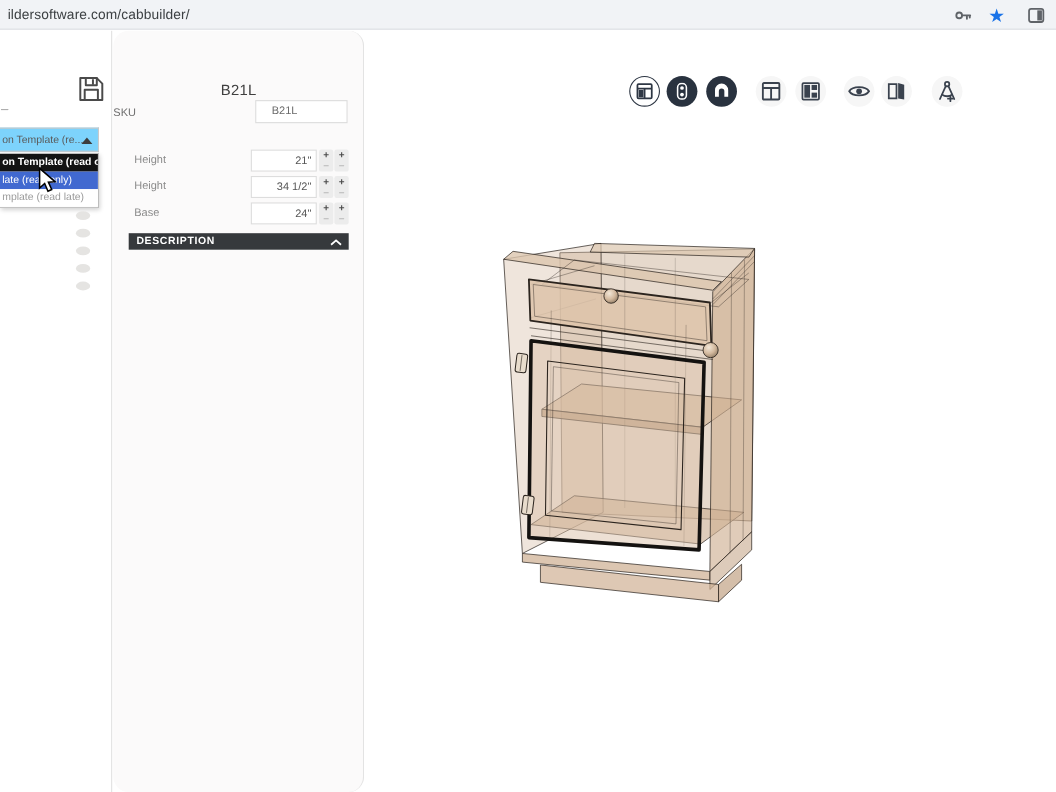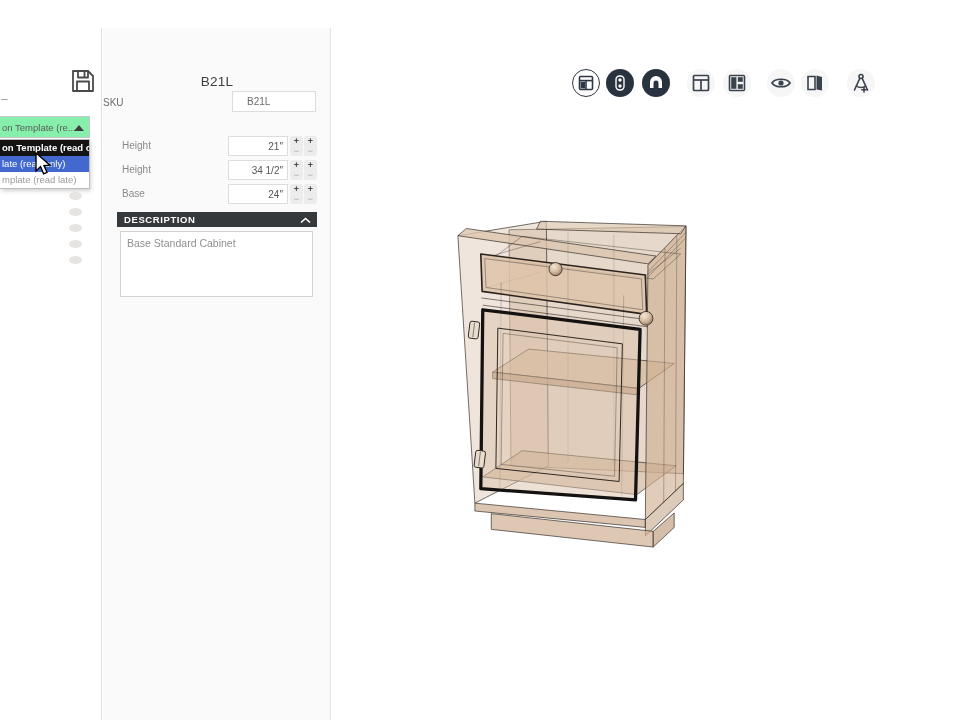--- a/index.html
+++ b/index.html
@@ -9,32 +9,32 @@
   
   .topbar { position:absolute; left:0; top:0; width:960px; height:27px; background:#f1f3f6; border-bottom:1px solid #dcdfe3; }
   .url-text { position:absolute; left:7px; top:6px; font-size:12.5px; color:#3c4043; letter-spacing:.1px; }
   .topbar-ic { position:absolute; top:4px; width:20px; height:20px; display:flex; align-items:center; justify-content:center; cursor:pointer; }
   .star { color:#1a73e8; font-size:17px; line-height:1; }
 
   
   .sidebar { position:absolute; left:0; top:28px; width:102px; height:692px; background:#fff; border-right:1px solid #e2e2e2; }
   .save-btn { position:absolute; left:70px; top:40px; width:26px; height:26px; cursor:pointer; }
   .dash { position:absolute; left:1px; top:64px; color:#9a9a9a; font-size:12px; }
-  .tpl-select { position:absolute; left:0; top:88px; width:90px; height:22px; background:#86efac; border:1px solid #c9c9c9; border-left:none;
+  .tpl-select { position:absolute; left:0; top:88px; width:90px; height:22px; background:#7dd3fc; border:1px solid #c9c9c9; border-left:none;
                 font-size:9.5px; color:#5a5a5a; display:flex; align-items:center; padding:0 2px; cursor:pointer; white-space:nowrap; overflow:hidden; }
   .tpl-select .arrow { position:absolute; right:5px; top:8px; width:0; height:0; border-left:5px solid transparent; border-right:5px solid transparent; border-bottom:6px solid #3d3d3d; }
   .tpl-list { position:absolute; left:0; top:111px; width:90px; background:#fff; border:1px solid #bdbdbd; border-left:none; box-shadow:1px 2px 4px rgba(0,0,0,.18); }
   .tpl-item { height:16px; line-height:16px; font-size:9.5px; padding-left:2px; white-space:nowrap; overflow:hidden; cursor:pointer; color:#9b9b9b; background:#fff; }
   .tpl-item.dark { background:#131313; color:#fff; font-weight:bold; }
   .tpl-item.blue { background:#4169d0; color:#fff; }
   .dot-col { position:absolute; left:69px; top:164px; display:flex; flex-direction:column; gap:8px; }
   .vis-dot { width:13px; height:8px; border-radius:50%; background:#e5e4e2; cursor:pointer; }
 
   
-  .panel { position:absolute; left:103px; top:28px; width:228px; height:692px; background:#fbfafa; border-right:1px solid #e3e3e3; }
+  .panel { position:absolute; left:103px; top:28px; width:228px; height:692px; background:#fbfafa; border-right:1px solid #e3e3e3;border-radius:14px; }
   .panel-title { position:absolute; left:0; top:46px; width:228px; text-align:center; font-size:13.5px; color:#3f3f3f; letter-spacing:.3px; }
   .sku-label { position:absolute; left:0; top:69px; font-size:10px; color:#6d6d6d; }
   .sku-input { position:absolute; left:129px; top:63px; width:84px; height:21px; border:1px solid #dcdcdc; background:#fff; font-size:10px; color:#6a6a6a; padding-left:14px; font-family:"Liberation Sans",sans-serif; }
   .sec-hdr { position:absolute; left:14px; width:200px; height:15px; background:#36393c; color:#fff; font-size:9.5px; font-weight:bold;
              letter-spacing:.6px; display:flex; align-items:center; padding-left:7px; cursor:pointer; }
   .sec-hdr svg { position:absolute; right:6px; top:5px; }
   .dim-label { position:absolute; left:19px; font-size:10px; color:#8a8a8a; }
   .dim-input { position:absolute; left:125px; width:60px; height:20px; border:1px solid #ddd; background:#fff; font-size:10px; color:#555; text-align:right; padding-right:4px; font-family:"Liberation Sans",sans-serif; }
   .stepper { position:absolute; width:13px; height:20px; background:#ececec; border-radius:2px; display:flex; flex-direction:column; align-items:center; justify-content:space-between; cursor:pointer; padding:1px 0; }
   .stepper .p { font-size:9px; line-height:8px; color:#4a4a4a; font-weight:bold; }
@@ -49,20 +49,38 @@
   .tool.fill { background:#29323f; }
   .tool.faint { background:#f6f6f6; }
 
   .cursor { position:absolute; left:34px; top:124px; pointer-events:none; }
 </style>
 </head>
 <body>
 
 <div id="app">
 
+  <div class="topbar">
+    <div class="url-text">ildersoftware.com/cabbuilder/</div>
+    <div class="topbar-ic" style="left:866px;">
+      <svg width="18" height="18" viewBox="0 0 18 18">
+          <g stroke="#5f6368" stroke-width="1.7" fill="none" stroke-linecap="round">
+            <circle cx="5" cy="9" r="2.6"></circle>
+            <path d="M7.6,9 H15 M12,9 v3 M14.6,9 v2"></path>
+          </g>
+        </svg>
+    </div>
+    <div class="topbar-ic star" style="left:896px;">★</div>
+    <div class="topbar-ic" style="left:932px;">
+      <svg width="16" height="16" viewBox="0 0 16 16">
+          <rect x="1.5" y="2" width="13" height="12" rx="2" fill="none" stroke="#5f6368" stroke-width="1.6"></rect>
+          <rect x="9" y="3.4" width="4.2" height="9.2" fill="#5f6368"></rect>
+        </svg>
+    </div>
+  </div>
 
   <div class="sidebar">
     <div class="save-btn">
       <svg width="26" height="26" viewBox="0 0 26 26">
           <g fill="none" stroke="#4a4a4a" stroke-width="1.8" stroke-linejoin="round">
         <path d="M3,3 h15 l5,5 v15 h-20 z"></path>
             <rect x="8" y="3" width="10" height="6.5"></rect>
             <rect x="7" y="13.5" width="12" height="9.5"></rect>
             <line x1="14.5" y1="4" x2="14.5" y2="9"></line>
       </g>
@@ -132,21 +150,20 @@
         <span class="p">+</span>
         <span class="m">−</span>
       </div>
 
     <div class="sec-hdr" style="top:184px;text-align:center;">
       <span>DESCRIPTION</span>
       <svg width="11" height="7" viewBox="0 0 11 7">
           <polyline points="1,5.5 5.5,1.5 10,5.5" fill="none" stroke="#fff" stroke-width="1.6"></polyline>
         </svg>
     </div>
-    <textarea class="desc-area" style="">Base Standard Cabinet</textarea>
   </div>
 
   <div class="canvas">
 
     <div class="tool sel" style="left:240px;">
       <svg width="16" height="16" viewBox="0 0 16 16">
           <g fill="none" stroke="#2e3744" stroke-width="1.6">
             <rect x="1.5" y="1.5" width="13" height="13" rx="1"></rect>
             <line x1="1.5" y1="5.6" x2="14.5" y2="5.6"></line>
             <line x1="8" y1="5.6" x2="8" y2="14.5"></line>

